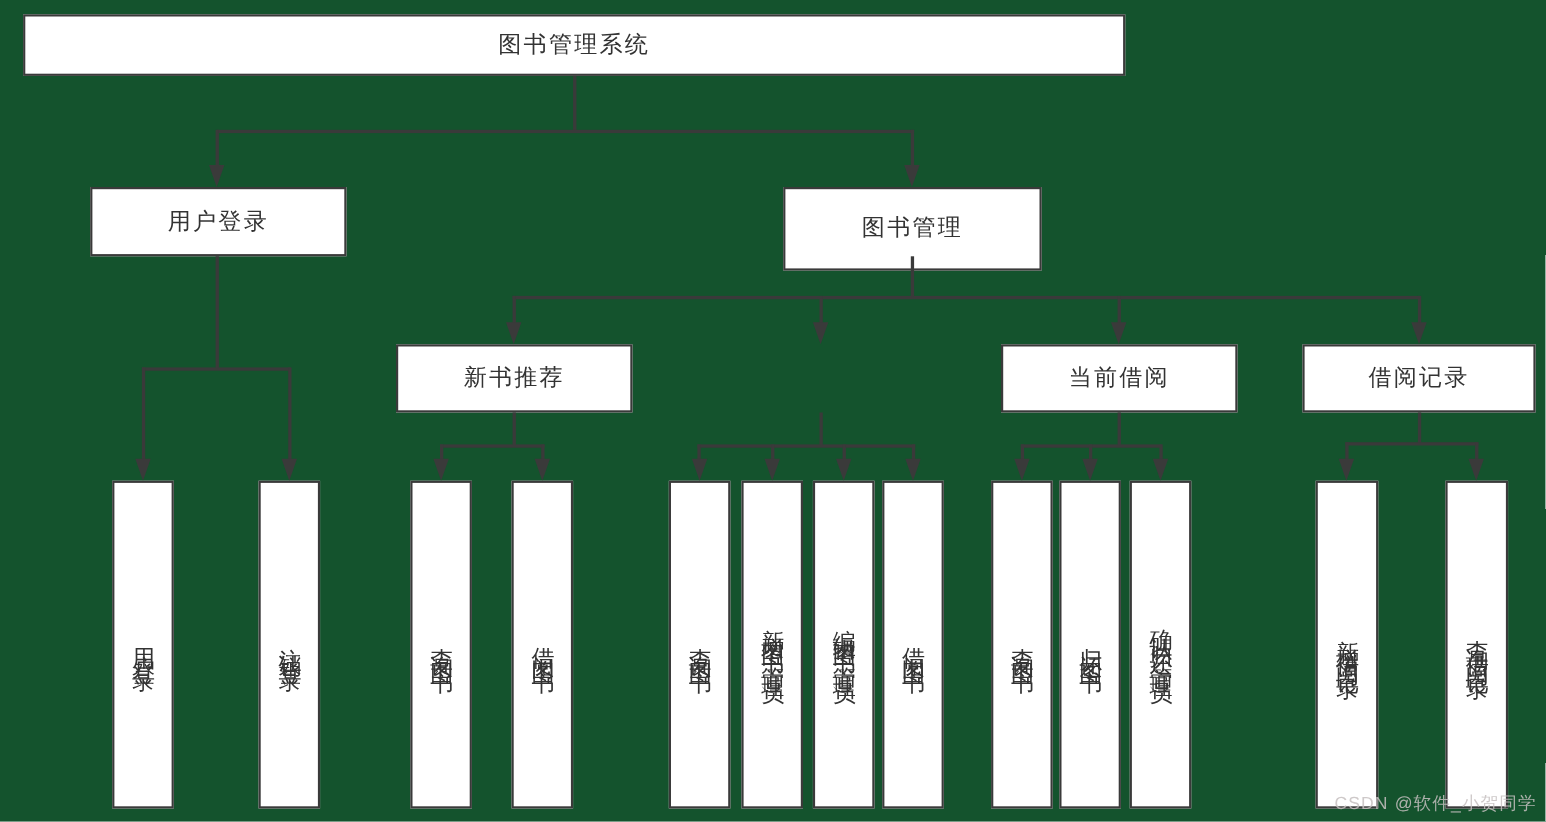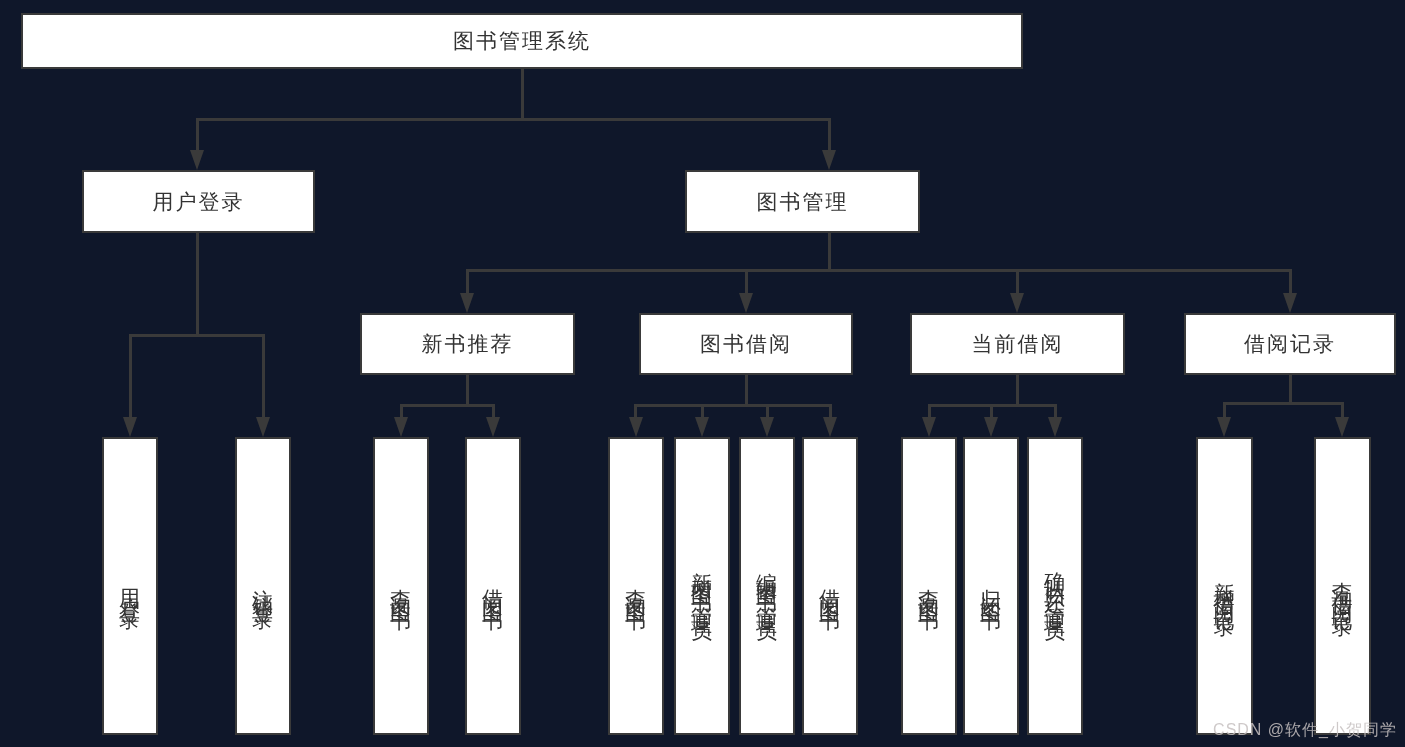--- a/index.html
+++ b/index.html
@@ -1,19 +1,19 @@
 <!DOCTYPE html>
 <html><head>
 <meta charset="utf-8">
 <style>
   html,body{margin:0;padding:0;background:#ffffff;}
   .canvas{
     position:relative;
     width:1405px;height:747px;
-    background:#0f172a;
+    background:#14532d;
     font-family:"Liberation Sans","DejaVu Sans",sans-serif;
     overflow:hidden;
   }
   .node{
     position:absolute;
     box-sizing:border-box;
     border:2px solid #3a3a3a;
     background:#ffffff;
     display:flex;align-items:center;justify-content:center;
     color:#333333;
@@ -52,31 +52,28 @@
 <div class="canvas">
 
   <div class="node" style="left:21px;top:13px;width:1002px;height:56px;">
     <span class="lbl">图书管理系统</span>
   </div>
 
   <div class="node" style="left:82px;top:170px;width:233px;height:63px;">
     <span class="lbl">用户登录</span>
   </div>
 
-  <div class="node" style="left:685px;top:170px;width:235px;height:63px;">
+  <div class="node" style="left:712px;top:170px;width:235px;height:76px;">
     <span class="lbl">图书管理</span>
   </div>
 
   <div class="node" style="left:360px;top:313px;width:215px;height:62px;justify-content:center;">
     <span class="lbl">新书推荐</span>
   </div>
 
-  <div class="node" style="left:639px;top:313px;width:214px;height:62px;">
-    <span class="lbl">图书借阅</span>
-  </div>
 
   <div class="node" style="left:910px;top:313px;width:215px;height:62px;">
     <span class="lbl">当前借阅</span>
   </div>
 
   <div class="node" style="left:1184px;top:313px;width:212px;height:62px;">
     <span class="lbl">借阅记录</span>
   </div>
 
   <div class="node leaf" style="left:102px;top:437px;width:56px;height:298px;">

